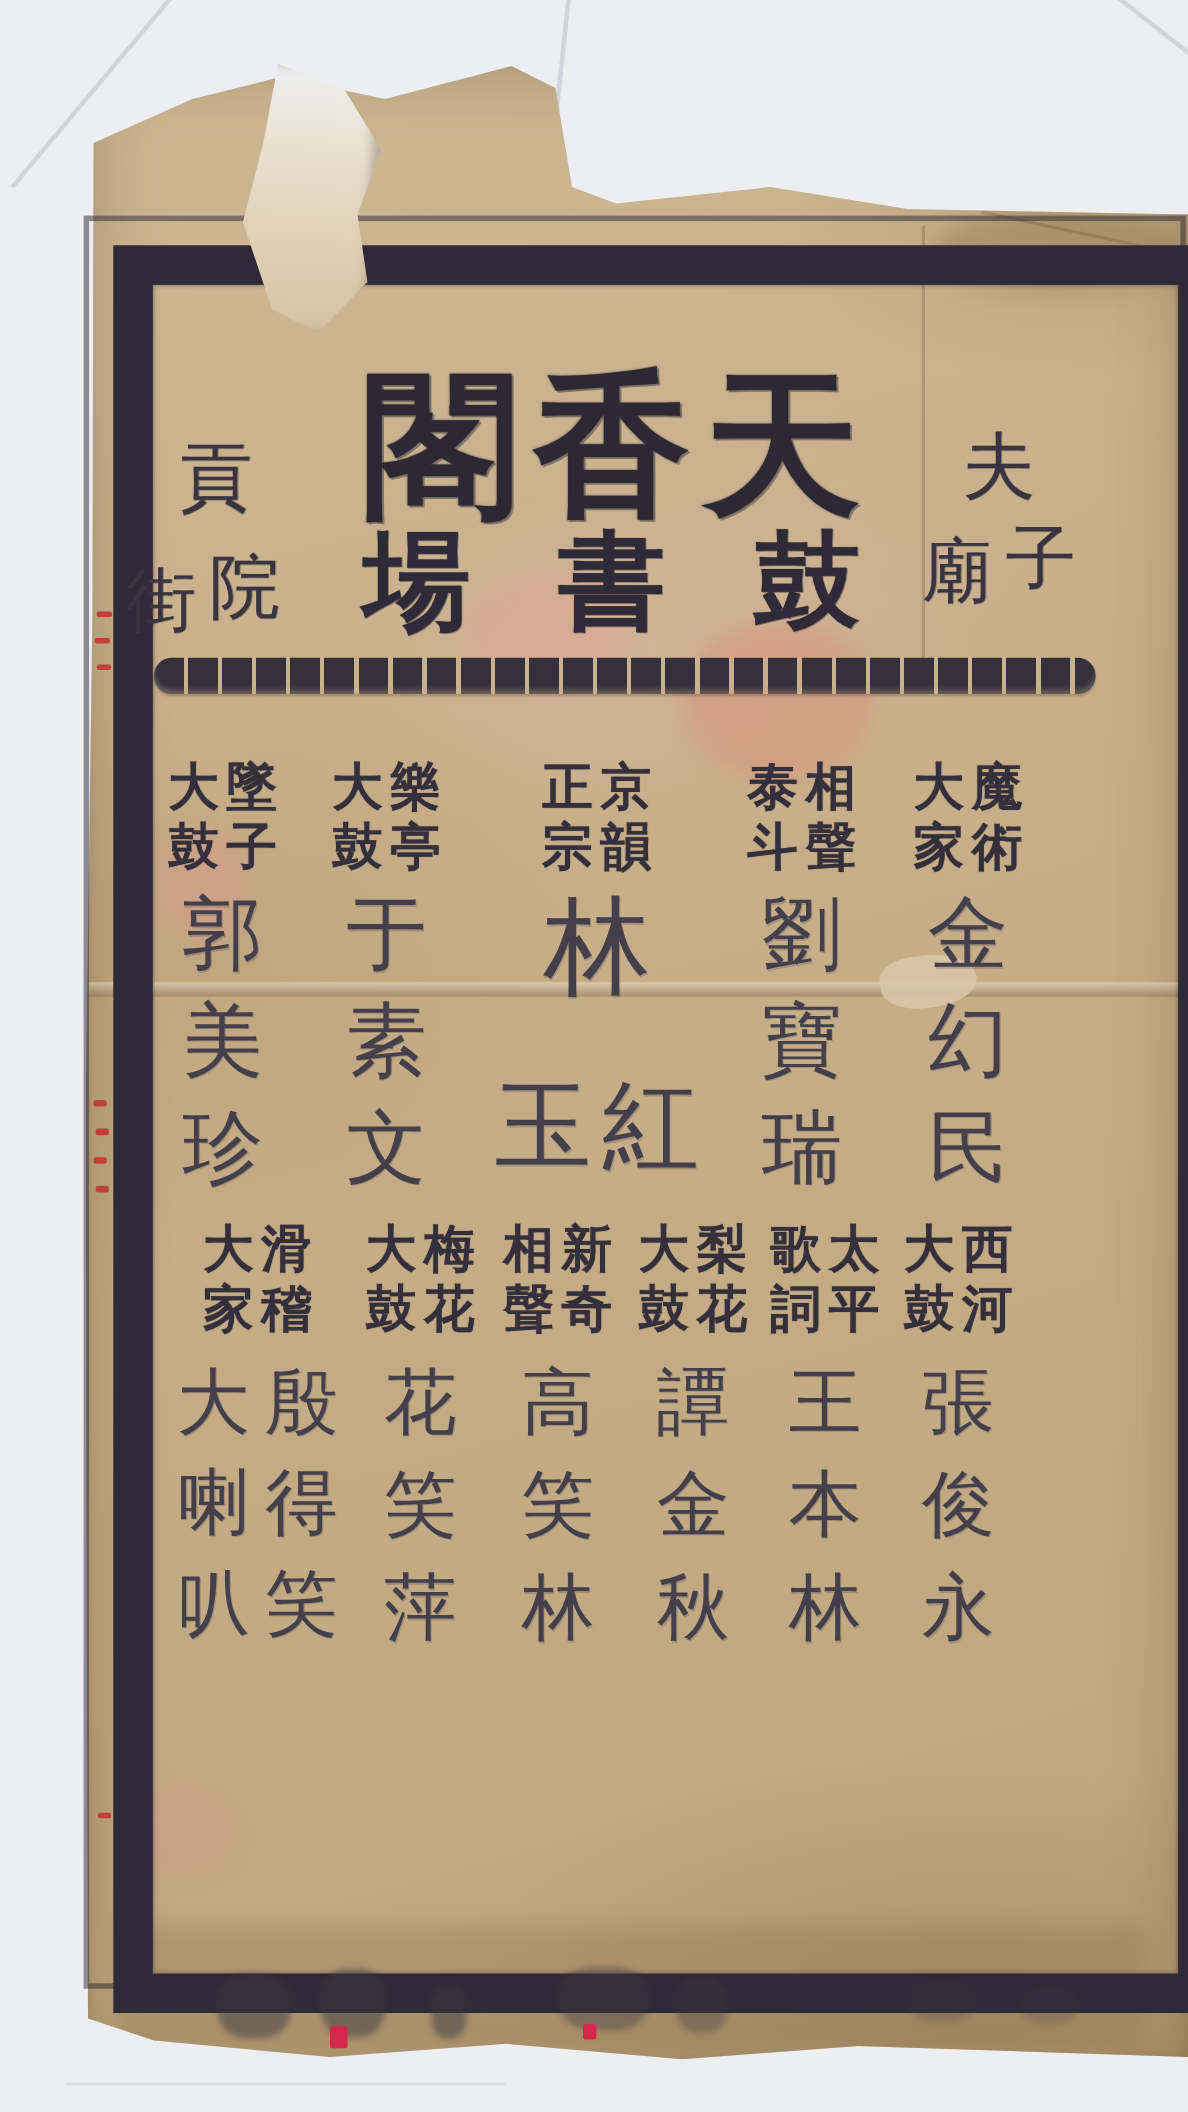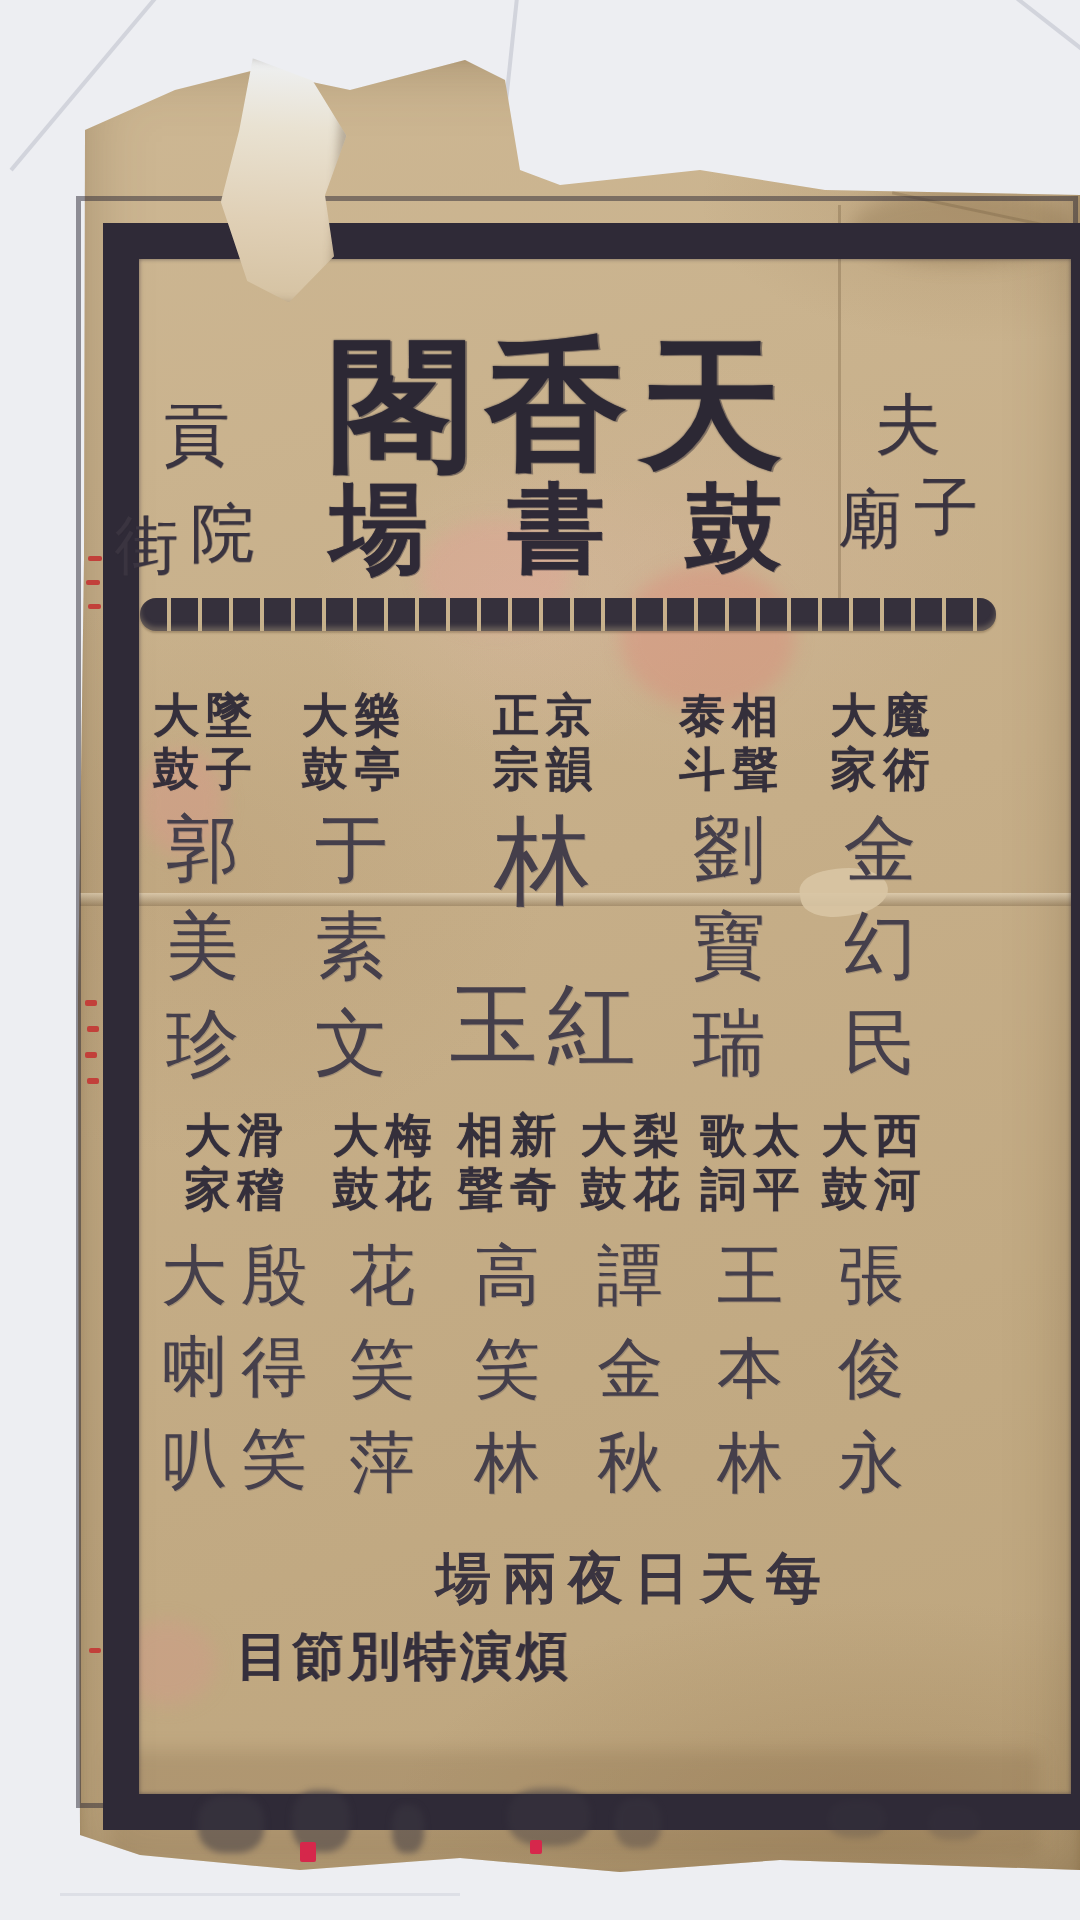--- a/index.html
+++ b/index.html
@@ -369,22 +369,20 @@
           </div>
           <div class="name-col">
             <span class="nch glyphshadow">大</span>
             <span class="nch glyphshadow">喇</span>
             <span class="nch glyphshadow">叭</span>
           </div>
         </div>
       </div>
     </div>
 
-  <div class="foot1">場兩夜日天每</div>
-  <div class="foot2">目節別特演煩</div>
 
   <div class="smudge" style="left:198px;top:1795px;width:66px;height:58px;"></div>
   <div class="smudge" style="left:292px;top:1790px;width:58px;height:62px;"></div>
   <div class="smudge" style="left:392px;top:1805px;width:32px;height:48px;"></div>
   <div class="smudge" style="left:508px;top:1788px;width:82px;height:58px;opacity:.8;"></div>
   <div class="smudge" style="left:615px;top:1798px;width:46px;height:50px;opacity:.7;"></div>
   <div class="smudge" style="left:828px;top:1800px;width:58px;height:38px;opacity:.45;"></div>
   <div class="smudge" style="left:928px;top:1806px;width:52px;height:34px;opacity:.4;"></div>
   <div class="reddot" style="left:300px;top:1842px;width:16px;height:20px;"></div>
   <div class="reddot" style="left:530px;top:1840px;width:12px;height:14px;"></div>

